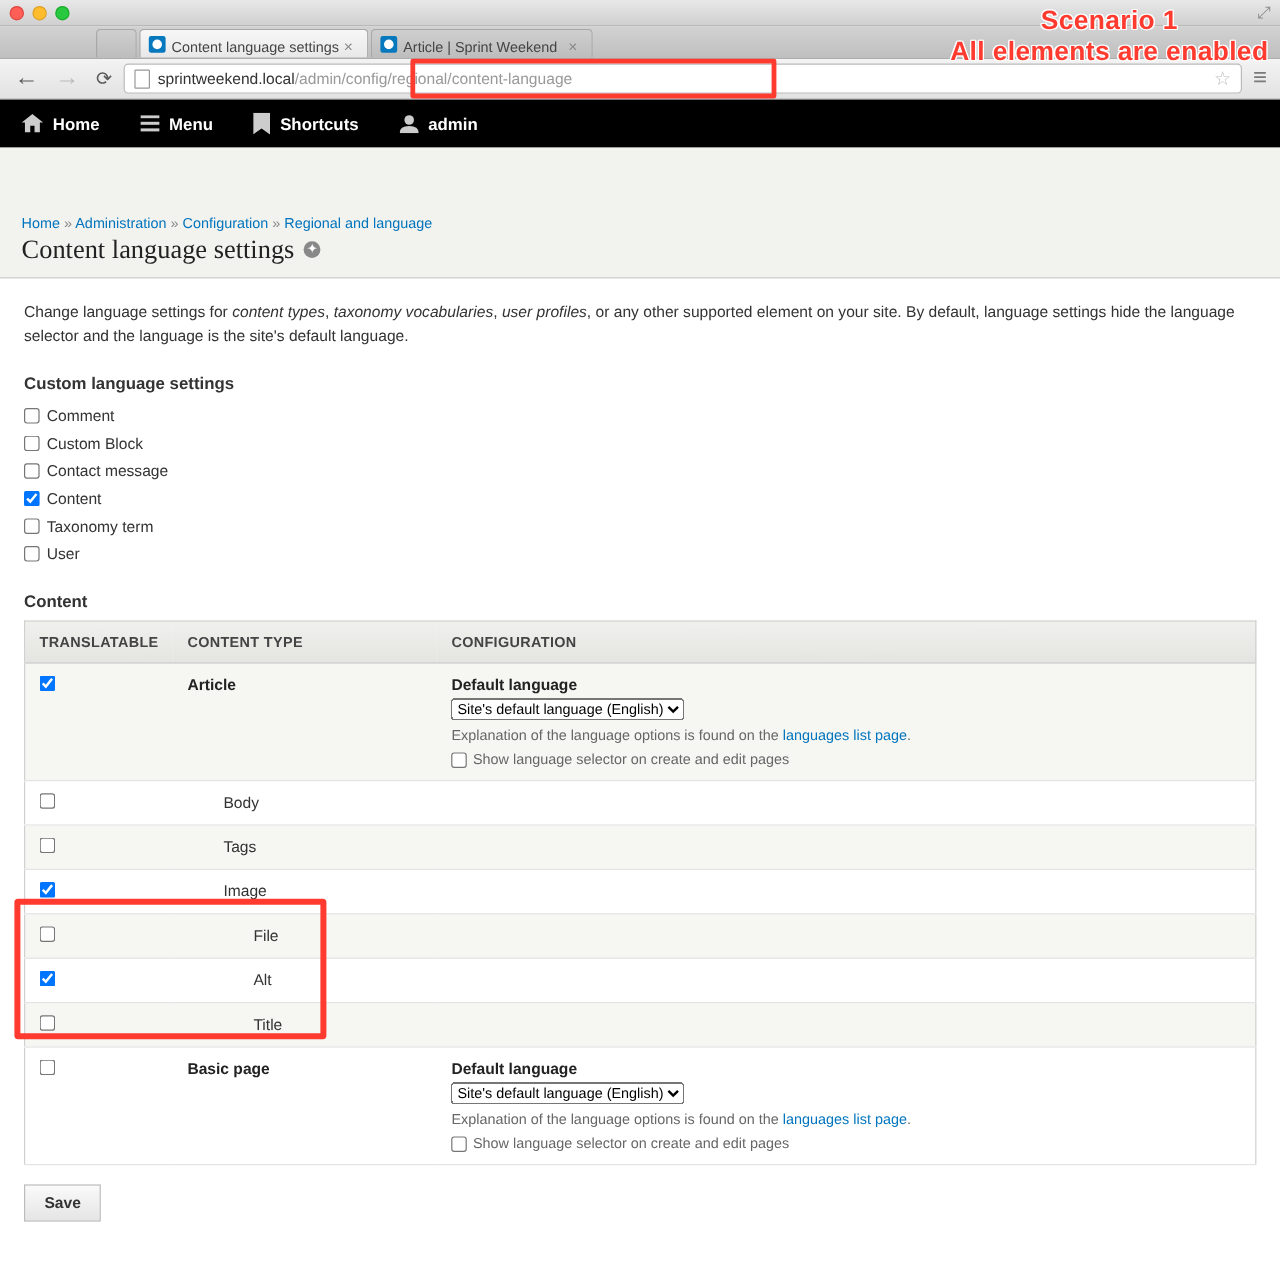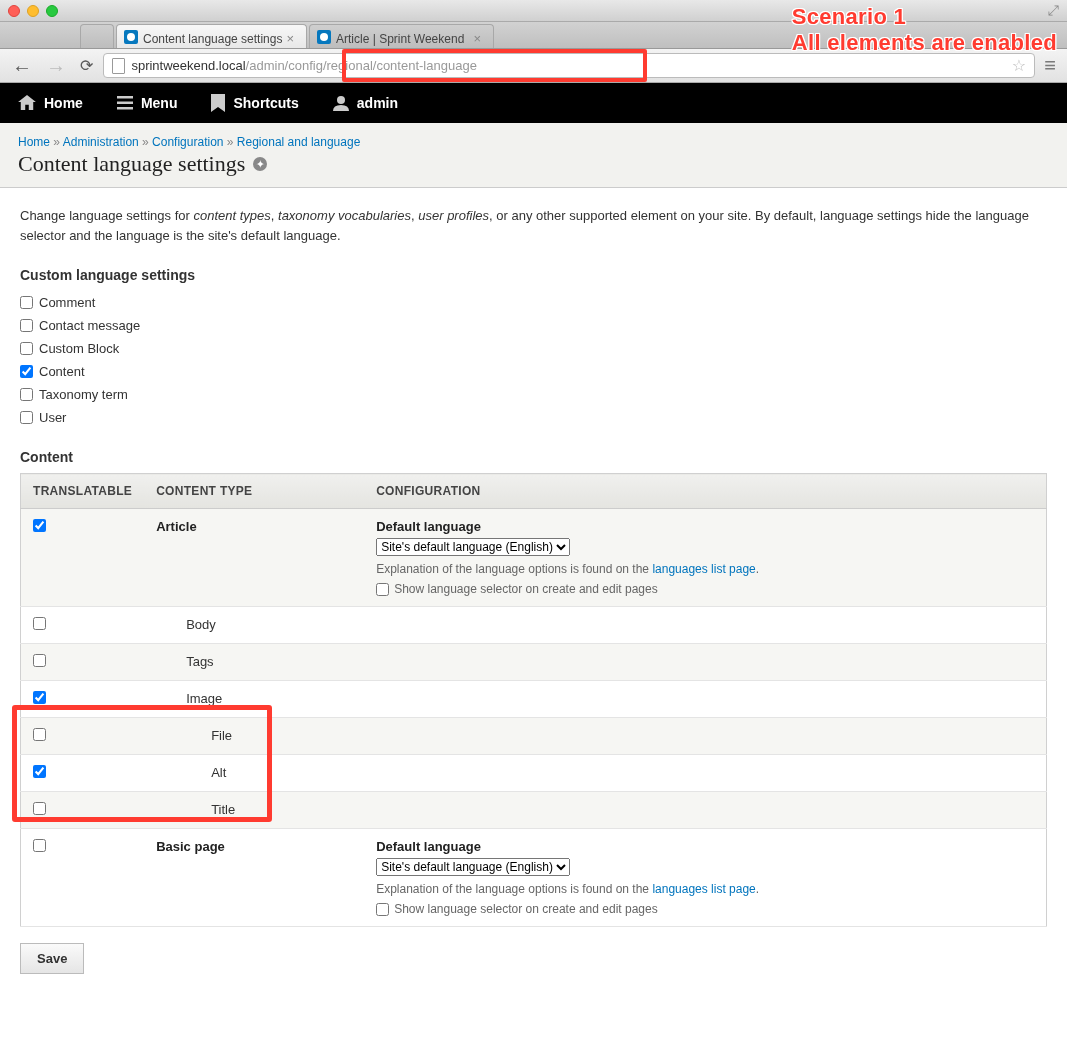--- a/index.html
+++ b/index.html
@@ -24,28 +24,28 @@
 .urlbar-row { height: 34px; background: linear-gradient(#f3f3f3, #e2e2e2); display: flex; align-items: center; padding: 0 8px; gap: 6px; border-bottom: 1px solid #aaa; }
 .nav-btn { color: #5a5a5a; font-size: 20px; padding: 0 4px; cursor: pointer; }
 .urlbox { flex: 1; height: 25px; background: #fff; border: 1px solid #bbb; border-radius: 4px; display: flex; align-items: center; padding: 0 8px; font-size: 13px; color: #333; position: relative; justify-content: center; }
 .urlbox .page-icon { width: 13px; height: 16px; border: 1px solid #999; border-radius: 1px; margin-right: 6px; }
 .url-dom { color: #333; }
 .url-path { color: #999; }
 .url-highlight { position: absolute; border: 4px solid #ff3b30; border-radius: 2px; top: -5px; left: 238px; width: 305px; height: 33px; pointer-events: none; }
 .star { margin-left: auto; color: #bbb; font-size: 16px; }
 .browser-menu { width: 18px; color: #7a7a7a; font-size: 20px; text-align: center; cursor: pointer; }
 
-.annot { position: absolute; font-family: "Helvetica Neue", Arial, sans-serif; font-weight: 800; font-size: 22px; color: #ff3b30; text-shadow: -1px 0 #fff, 1px 0 #fff, 0 -1px #fff, 0 1px #fff, -1px -1px #fff, 1px 1px #fff, -1px 1px #fff, 1px -1px #fff; text-align: left; letter-spacing: 0.3px; }
+.annot { position: absolute; font-family: "Helvetica Neue", Arial, sans-serif; font-weight: 800; font-size: 22px; color: #ff3b30; text-shadow: -1px 0 #fff, 1px 0 #fff, 0 -1px #fff, 0 1px #fff, -1px -1px #fff, 1px 1px #fff, -1px 1px #fff, 1px -1px #fff; text-align: center; letter-spacing: 0.3px; }
 
 .admin-bar { background: #000; color: #fff; height: 40px; display: flex; align-items: center; padding: 0 10px; gap: 18px; font-size: 14px; font-weight: 600; }
 .admin-item { display: flex; align-items: center; gap: 8px; padding: 0 8px; cursor: pointer; }
 .admin-item svg { fill: #ccc; }
 
 .page-head { background: #f2f2ef; border-bottom: 1px solid #ccc; padding: 12px 18px 10px; }
-.breadcrumbs { font-size: 12px; color: #0074bd; }
+.breadcrumbs { font-size: 12px; color: #0074bd; margin-top: 44px; }
 .breadcrumbs a { color: #0074bd; text-decoration: none; }
 .breadcrumbs .sep { color: #888; }
 .page-title { font-family: Georgia, "Times New Roman", serif; font-size: 22px; color: #222; margin-top: 2px; display: flex; align-items: center; gap: 8px; }
 .helpi { width: 14px; height: 14px; border-radius: 50%; background: #888; color: #fff; font-size: 11px; text-align: center; line-height: 14px; }
 
 .content-wrap { padding: 18px 20px; }
 .intro { font-size: 13px; color: #333; line-height: 1.5; margin-bottom: 22px; }
 .intro i { font-style: italic; }
 
 .section-title { font-weight: 700; font-size: 14px; margin-bottom: 8px; }
@@ -175,25 +175,25 @@
   </p>
 
   <div class="section-title">Custom language settings</div>
   <ul class="chk-list" id="custom-list">
         <li>
           <input type="checkbox" style="">
           <span>Comment</span>
         </li>
         <li>
           <input type="checkbox" style="">
+          <span>Custom Block</span>
+        </li>
+        <li>
+          <input type="checkbox" style="">
           <span>Contact message</span>
-        </li>
-        <li>
-          <input type="checkbox" style="">
-          <span>Custom Block</span>
         </li>
         <li>
           <input type="checkbox" checked="" style="">
           <span>Content</span>
         </li>
         <li>
           <input type="checkbox" style="">
           <span>Taxonomy term</span>
         </li>
         <li>

